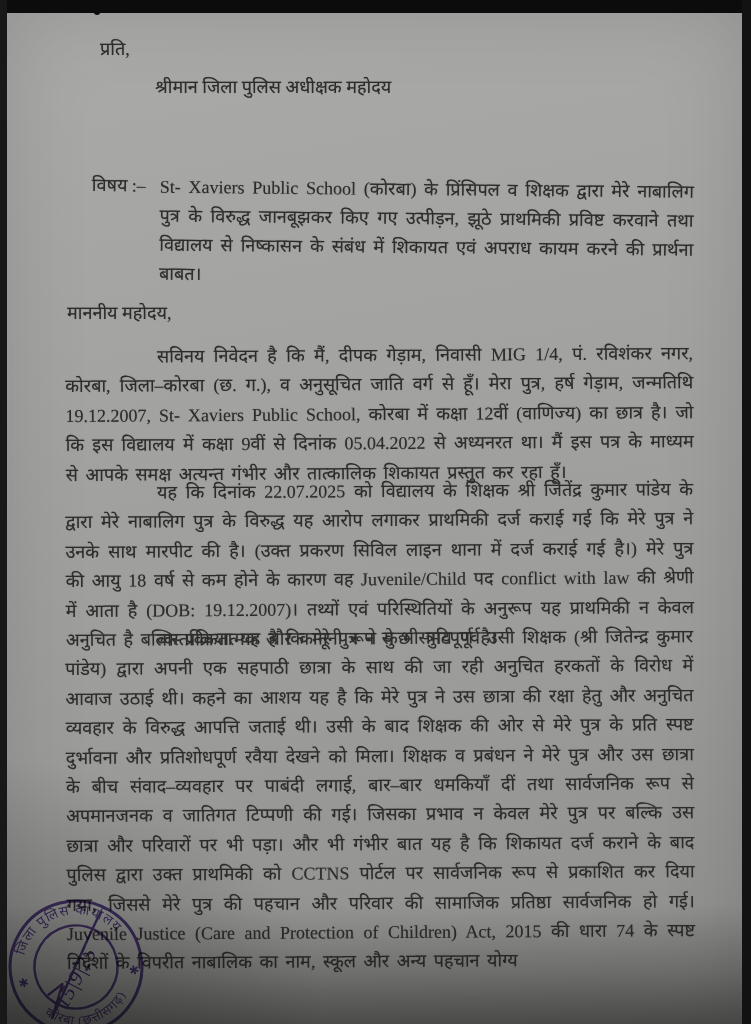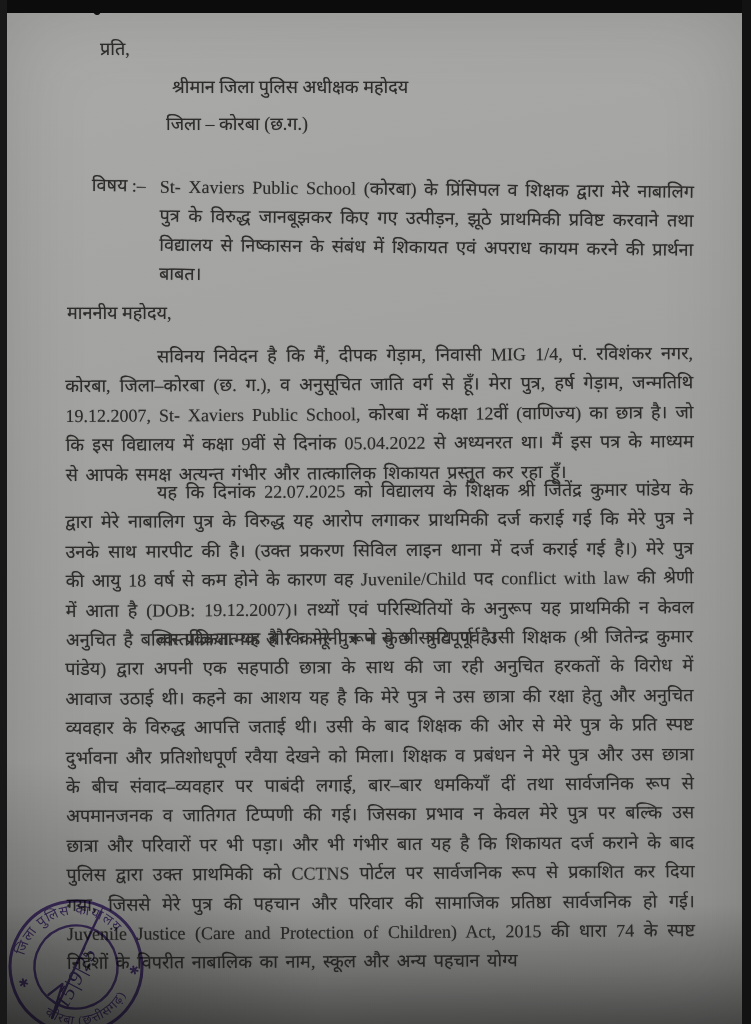--- a/index.html
+++ b/index.html
@@ -32,21 +32,21 @@
     position:absolute; left:94px; top:6px; width:7px; height:9px;
     background:#101010; border-radius:45% 60% 55% 45%; transform:rotate(14deg);
   }
 
   
   .doc { position:absolute; inset:0; color:#2d2c2a; font-size:18px;
          text-shadow:0 0 1px rgba(45,45,45,0.45); }
   .line { position:absolute; white-space:nowrap; }
 
   .addr-to    { left:100px; top:36px; }
-  .addr-line1 { left:172px; top:74px;text-align:right; }
+  .addr-line1 { left:155px; top:74px;text-align:right; }
   .addr-line2 { left:166px; top:111px; }
 
   .subject { position:absolute; left:92px; top:172px; width:602px; display:flex;
              transform:rotate(0.55deg); transform-origin:left top; }
   .subject .label { width:68px; flex:0 0 68px; }
   .subject .text  { width:534px; text-align:justify; line-height:29px; word-spacing:3px; }
 
   .salutation { left:67px; top:300px;text-align:right; }
 
   .para { position:absolute; left:65px; width:628px; text-align:justify;
@@ -64,21 +64,20 @@
 </style>
 </head>
 <body>
 
 <div class="photo">
 
   <div class="doc">
 
     <div class="line addr-to">प्रति,</div>
     <div class="line addr-line1">श्रीमान जिला पुलिस अधीक्षक महोदय</div>
-    <div class="line addr-line2">जिला – कोरबा (छ.ग.)</div>
 
     <div class="subject">
       <div class="label">विषय :–</div>
       <div class="text">St- Xaviers Public School (कोरबा) के प्रिंसिपल व शिक्षक द्वारा मेरे नाबालिग पुत्र के विरुद्ध जानबूझकर किए गए उत्पीड़न, झूठे प्राथमिकी प्रविष्ट करवाने तथा विद्यालय से निष्कासन के संबंध में शिकायत एवं अपराध कायम करने की प्रार्थना बाबत।</div>
     </div>
 
     <div class="line salutation">माननीय महोदय,</div>
 
     <div class="para para-1">सविनय निवेदन है कि मैं, दीपक गेड़ाम, निवासी MIG 1/4, पं. रविशंकर नगर, कोरबा, जिला–कोरबा (छ. ग.), व अनुसूचित जाति वर्ग से हूँ। मेरा पुत्र, हर्ष गेड़ाम, जन्मतिथि 19.12.2007, St- Xaviers Public School, कोरबा में कक्षा 12वीं (वाणिज्य) का छात्र है। जो कि इस विद्यालय में कक्षा 9वीं से दिनांक 05.04.2022 से अध्यनरत था। मैं इस पत्र के माध्यम से आपके समक्ष अत्यन्त गंभीर और तात्कालिक शिकायत प्रस्तुत कर रहा हूँ।</div>
     <div class="para para-2">यह कि दिनांक 22.07.2025 को विद्यालय के शिक्षक श्री जितेंद्र कुमार पांडेय के द्वारा मेरे नाबालिग पुत्र के विरुद्ध यह आरोप लगाकर प्राथमिकी दर्ज कराई गई कि मेरे पुत्र ने उनके साथ मारपीट की है। (उक्त प्रकरण सिविल लाइन थाना में दर्ज कराई गई है।) मेरे पुत्र की आयु 18 वर्ष से कम होने के कारण वह Juvenile/Child पद conflict with law की श्रेणी में आता है (DOB: 19.12.2007)। तथ्यों एवं परिस्थितियों के अनुरूप यह प्राथमिकी न केवल अनुचित है बल्कि प्रक्रियात्मक और कानूनी रूप से भी त्रुटिपूर्ण है।</div>

